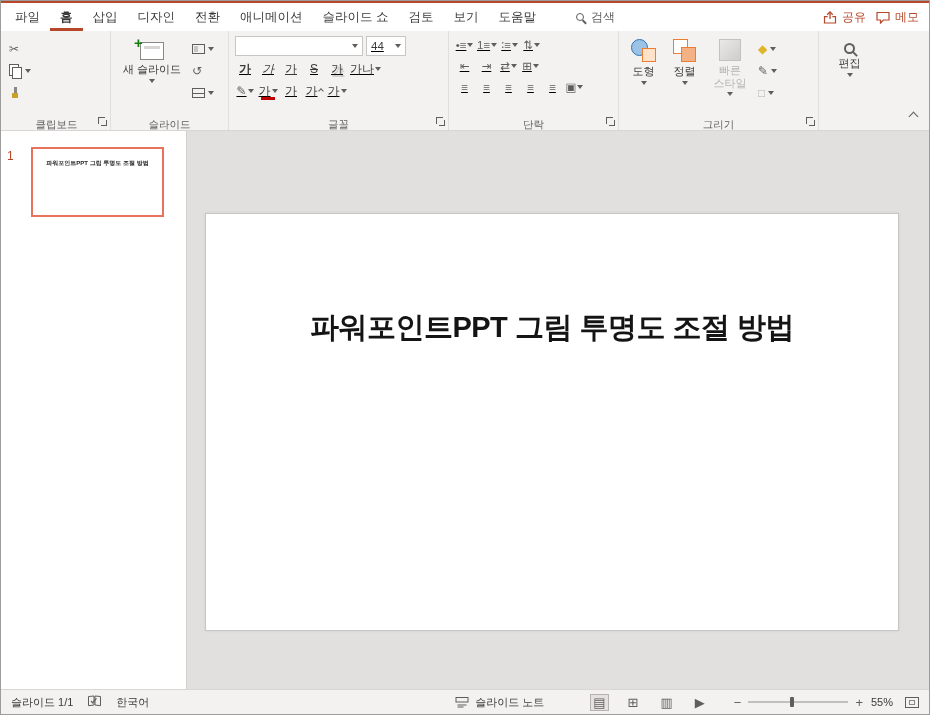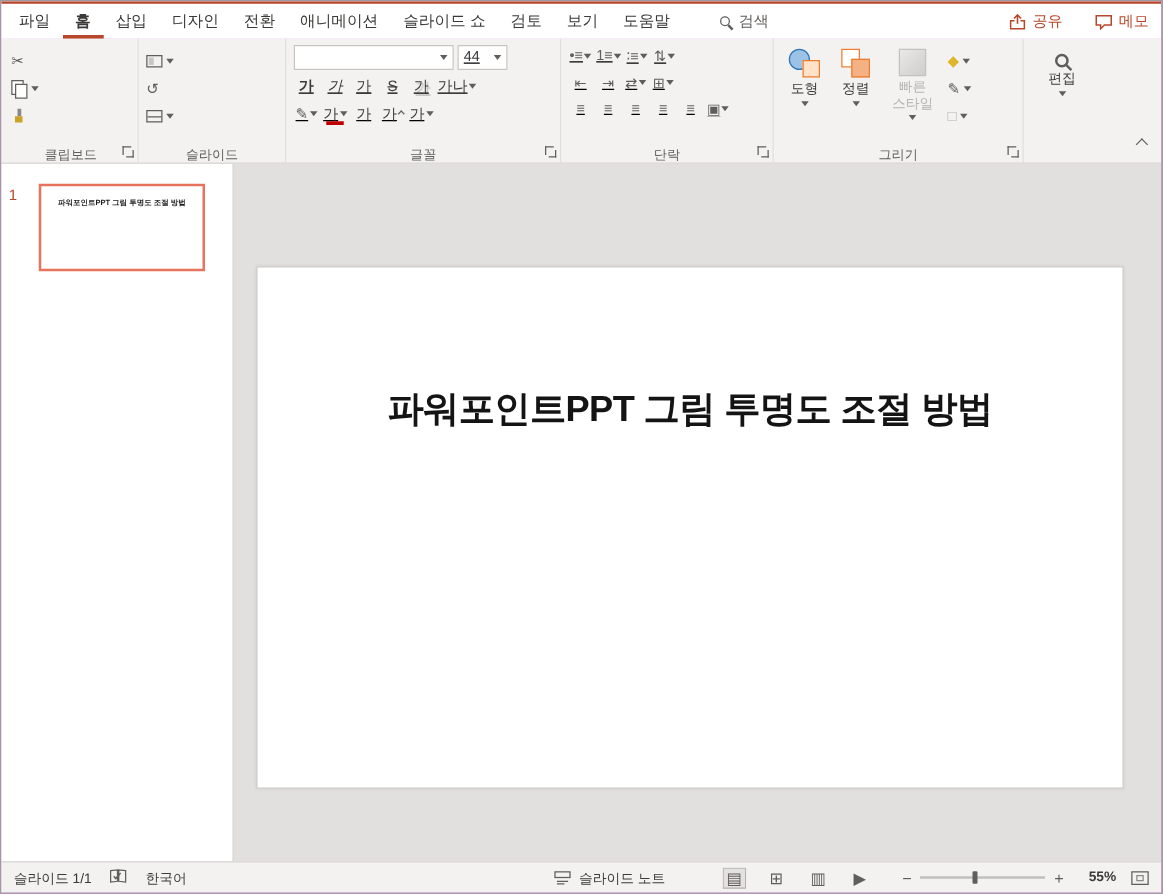--- a/index.html
+++ b/index.html
@@ -9,21 +9,21 @@
 
   
   .menubar{height:30px;border-top:2px solid var(--accent);background:#fff;display:flex;align-items:center;padding:0 10px 0 4px;flex:0 0 auto;}
   .tabs{display:flex;align-items:stretch;height:100%;}
   .tab{display:flex;align-items:center;padding:0 10px;font-size:12.5px;color:var(--ink);cursor:pointer;white-space:nowrap;}
   .tab.active{box-shadow:inset 0 -3px 0 var(--accent);font-weight:700;}
   .searchbox{display:flex;align-items:center;gap:7px;margin-left:30px;color:var(--mut);font-size:12px;cursor:pointer;}
   .mag{width:8px;height:8px;border:1.5px solid var(--mut);border-radius:50%;position:relative;display:inline-block;}
   .mag::after{content:"";position:absolute;width:5px;height:1.5px;background:var(--mut);transform:rotate(45deg);right:-4px;bottom:-2px;}
   .mb-spacer{flex:1;}
-  .mb-right{display:flex;align-items:center;gap:26px;}
+  .mb-right{display:flex;align-items:center;gap:10px;}
   .accentbtn{display:flex;align-items:center;gap:5px;color:var(--accent);font-size:12px;cursor:pointer;white-space:nowrap;}
 
   
   .ribbon{height:100px;background:var(--ribbon);border-bottom:1px solid #d8d6d4;display:flex;position:relative;flex:0 0 auto;padding-left:2px;}
   .group{position:relative;border-right:1px solid #e1dfdd;padding:5px 5px 18px 6px;}
   .gfoot{position:absolute;left:0;right:0;bottom:2px;height:14px;text-align:center;}
   .glabel{font-size:10.5px;color:var(--mut);}
   .launcher{position:absolute;right:3px;bottom:2px;width:9px;height:9px;cursor:pointer;}
   .launcher::before{content:"";position:absolute;left:0;top:0;width:6px;height:6px;border-left:1px solid var(--mut);border-top:1px solid var(--mut);}
   .launcher::after{content:"";position:absolute;right:0;bottom:0;width:5px;height:5px;border-right:1px solid var(--mut);border-bottom:1px solid var(--mut);}
@@ -94,21 +94,21 @@
   .sb-spacer{flex:1;}
   .notesbtn{display:flex;align-items:center;gap:6px;cursor:pointer;white-space:nowrap;}
   .views{display:flex;gap:16px;margin-left:46px;color:var(--mut);font-size:13px;}
   .viewbtn{cursor:pointer;padding:0 3px;line-height:17px;}
   .viewbtn.pressed{box-shadow:inset 0 0 0 1px #b5b2af;background:#e4e2e0;}
   .zoomgrp{display:flex;align-items:center;gap:7px;margin-left:26px;}
   .zbtn{font-size:13px;color:var(--mut);cursor:pointer;line-height:1;}
   .zoom-slider{width:100px;height:14px;position:relative;cursor:pointer;}
   .zoom-slider::before{content:"";position:absolute;top:6px;left:0;right:0;height:2px;background:#c2c0be;}
   .zthumb{position:absolute;left:42%;top:2px;width:4px;height:10px;background:var(--mut);border-radius:1px;}
-  .zpct{margin-left:20px;white-space:nowrap;font-weight:bold;}
+  .zpct{margin-left:8px;white-space:nowrap;}
   .ic-fit{width:14px;height:11px;border:1px solid var(--mut);position:relative;display:inline-block;margin-left:12px;cursor:pointer;}
   .ic-fit::after{content:"";position:absolute;left:3px;top:2px;right:3px;bottom:2px;border:1px solid #8a8886;}
 </style>
 </head>
 <body>
 
 <div class="app">
 
   <div class="menubar">
     <div class="tabs">
@@ -161,20 +161,25 @@
           <span class="sb">
               <span class="ic-brush"></span>
             </span>
         </div>
       </div>
       <div class="gfoot"><span class="glabel">클립보드</span><span class="launcher"></span></div>
     </div>
 
     <div class="group" style="width:118px;">
       <div class="gc">
+        <div class="bigbtn">
+          <span class="ic-newslide"></span>
+          <span class="bl">새 슬라이드</span>
+          <i class="chev"></i>
+        </div>
         <div class="smallcol">
           <span class="sb">
               <span class="ic-layout"></span>
               <i class="chev"></i>
             </span>
           <span class="sb">
               <span>↺</span>
             </span>
           <span class="sb">
               <span class="ic-section"></span>

